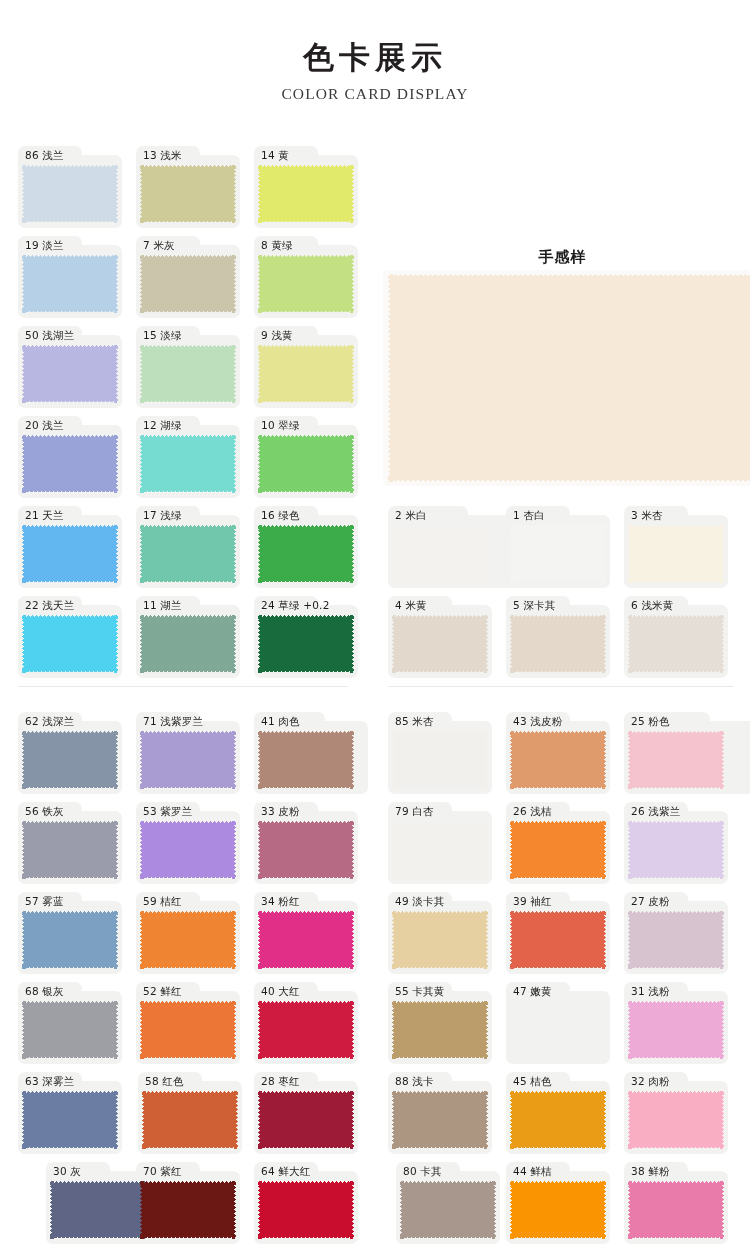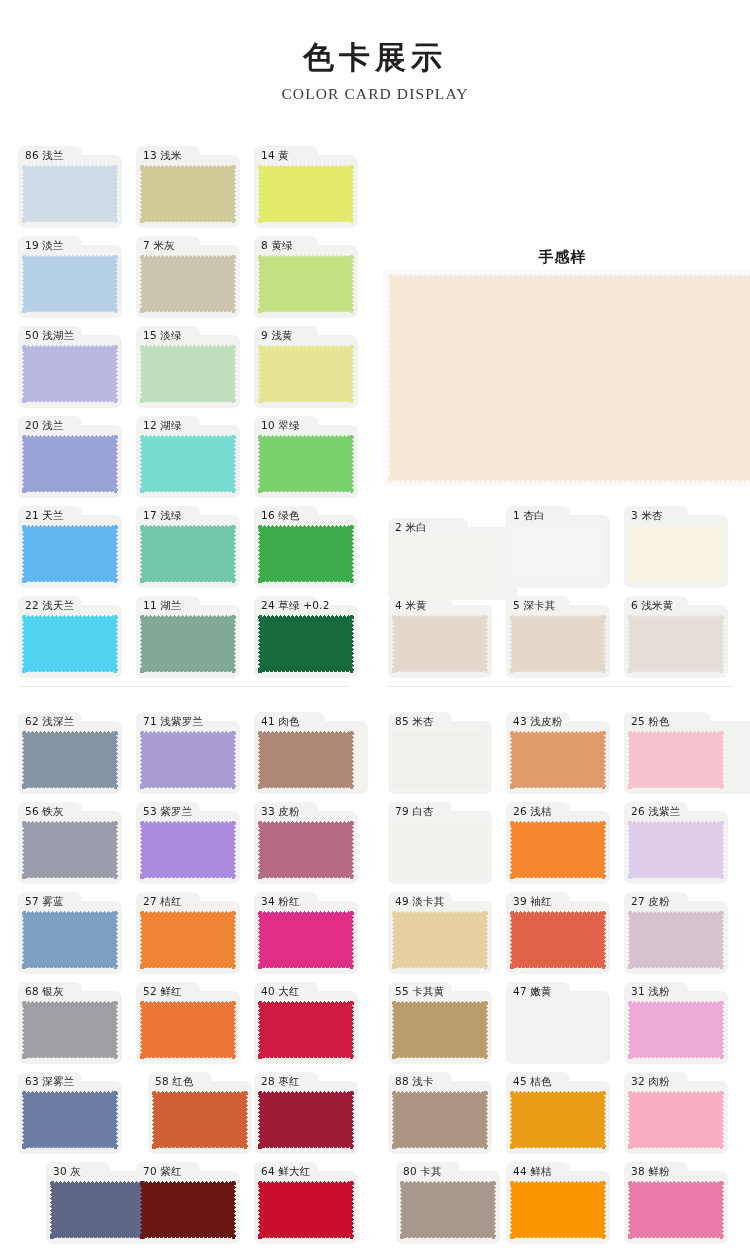--- a/index.html
+++ b/index.html
@@ -229,21 +229,21 @@
         <div class="tab-label">11 湖兰</div>
       </div>
       <div class="cell" style="left: 236px; top: 450px;">
         <div class="card-bg"></div>
         <div class="tab-bg"></div>
         <div class="swatch" style="background: rgb(24, 107, 61);"></div>
         <div class="tab-label">24 草绿 +0.2</div>
       </div>
     </div>
   <div class="region" id="region-1" style="left: 388px; top: 506px; width: 354px; height: 180px;">
-      <div class="cell" style="left: 0px; top: 12px; padding-left: 25px;">
+      <div class="cell" style="left: 0px; top: 0px; padding-left: 25px;">
         <div class="card-bg"></div>
         <div class="tab-bg"></div>
         <div class="swatch" style="background: rgb(243, 242, 238);"></div>
         <div class="tab-label">2 米白</div>
       </div>
       <div class="cell" style="left: 118px; top: 0px;">
         <div class="card-bg"></div>
         <div class="tab-bg"></div>
         <div class="swatch" style="background: rgb(244, 244, 242);"></div>
         <div class="tab-label">1 杏白</div>
@@ -313,21 +313,21 @@
       <div class="cell" style="left: 0px; top: 180px;">
         <div class="card-bg"></div>
         <div class="tab-bg"></div>
         <div class="swatch" style="background: rgb(123, 160, 194);"></div>
         <div class="tab-label">57 雾蓝</div>
       </div>
       <div class="cell" style="left: 118px; top: 180px;">
         <div class="card-bg"></div>
         <div class="tab-bg"></div>
         <div class="swatch" style="background: rgb(239, 132, 51);"></div>
-        <div class="tab-label">27 桔红</div>
+        <div class="tab-label">59 桔红</div>
       </div>
       <div class="cell" style="left: 236px; top: 180px;">
         <div class="card-bg"></div>
         <div class="tab-bg"></div>
         <div class="swatch" style="background: rgb(225, 46, 134);"></div>
         <div class="tab-label">34 粉红</div>
       </div>
       <div class="cell" style="left: 0px; top: 270px;">
         <div class="card-bg"></div>
         <div class="tab-bg"></div>
@@ -345,21 +345,21 @@
         <div class="tab-bg"></div>
         <div class="swatch" style="background: rgb(207, 27, 63);"></div>
         <div class="tab-label">40 大红</div>
       </div>
       <div class="cell" style="left: 0px; top: 360px;">
         <div class="card-bg"></div>
         <div class="tab-bg"></div>
         <div class="swatch" style="background: rgb(108, 125, 163);"></div>
         <div class="tab-label">63 深雾兰</div>
       </div>
-      <div class="cell" style="left: 130px; top: 360px;">
+      <div class="cell" style="left: 120px; top: 360px;">
         <div class="card-bg"></div>
         <div class="tab-bg"></div>
         <div class="swatch" style="background: rgb(207, 95, 52);"></div>
         <div class="tab-label">58 红色</div>
       </div>
       <div class="cell" style="left: 236px; top: 360px;">
         <div class="card-bg"></div>
         <div class="tab-bg"></div>
         <div class="swatch" style="background: rgb(158, 27, 55);"></div>
         <div class="tab-label">28 枣红</div>

